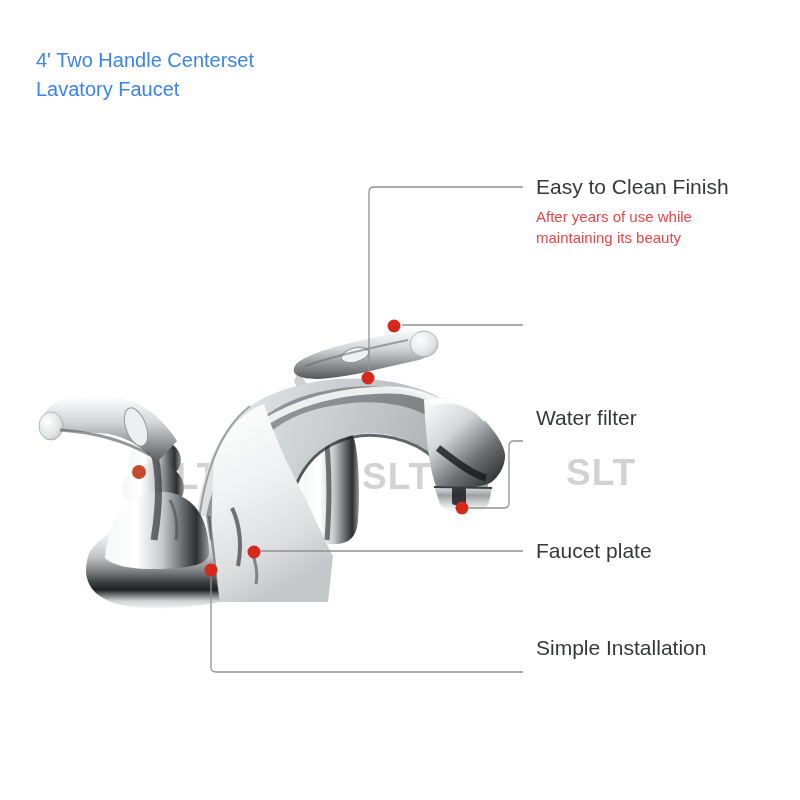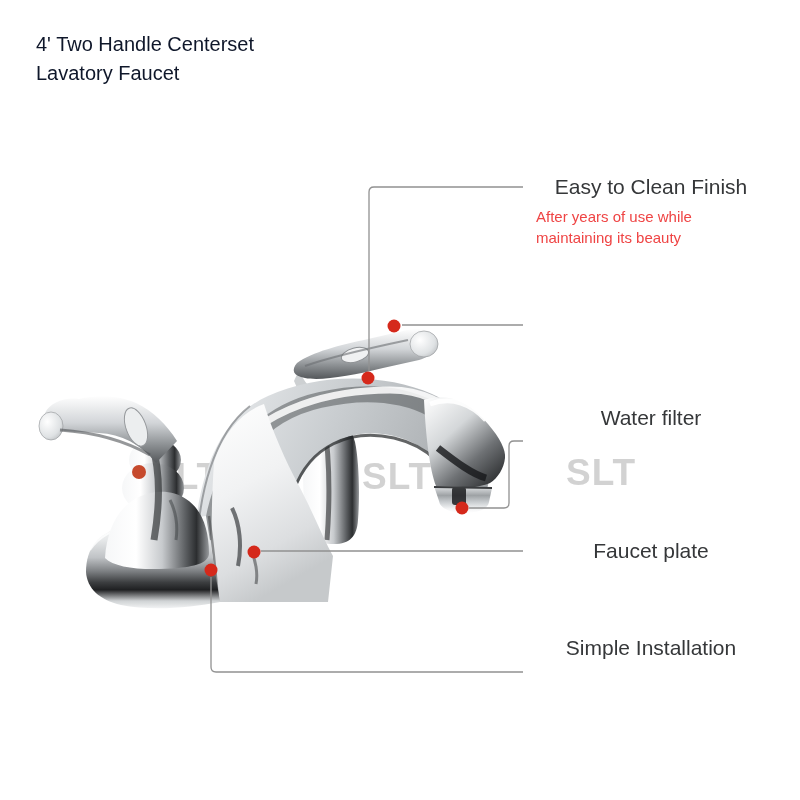--- a/index.html
+++ b/index.html
@@ -1,22 +1,22 @@
 <!DOCTYPE html>
 <html><head>
 <meta charset="utf-8">
 <style>
   html,body{margin:0;padding:0;background:#fff;}
   .stage{position:relative;width:800px;height:800px;background:#ffffff;overflow:hidden;
          font-family:"Liberation Sans","DejaVu Sans",sans-serif;}
   .art{position:absolute;left:0;top:0;width:800px;height:800px;}
-  .main-title{position:absolute;left:36px;top:30px;font-size:20px;line-height:1.45;
-              color:#0f172a;white-space:pre-line;}
+  .main-title{position:absolute;left:36px;top:46px;font-size:20px;line-height:1.45;
+              color:#3b82f6;white-space:pre-line;}
   .callout{position:absolute;left:536px;width:230px;}
-  .c-title{font-size:21px;color:#353739;margin:0 0 8px 0;line-height:1.15;text-align:center;}
+  .c-title{font-size:21px;color:#353739;margin:0 0 8px 0;line-height:1.15;}
   .c-desc{font-size:15px;color:#ef4444;line-height:1.38;white-space:pre-line;}
   .wm{font-weight:bold;letter-spacing:1px;}
 </style>
 </head>
 <body>
 
 <div class="stage">
 
   <svg class="art" viewBox="0 0 800 800" xmlns="http://www.w3.org/2000/svg">
     <defs>

